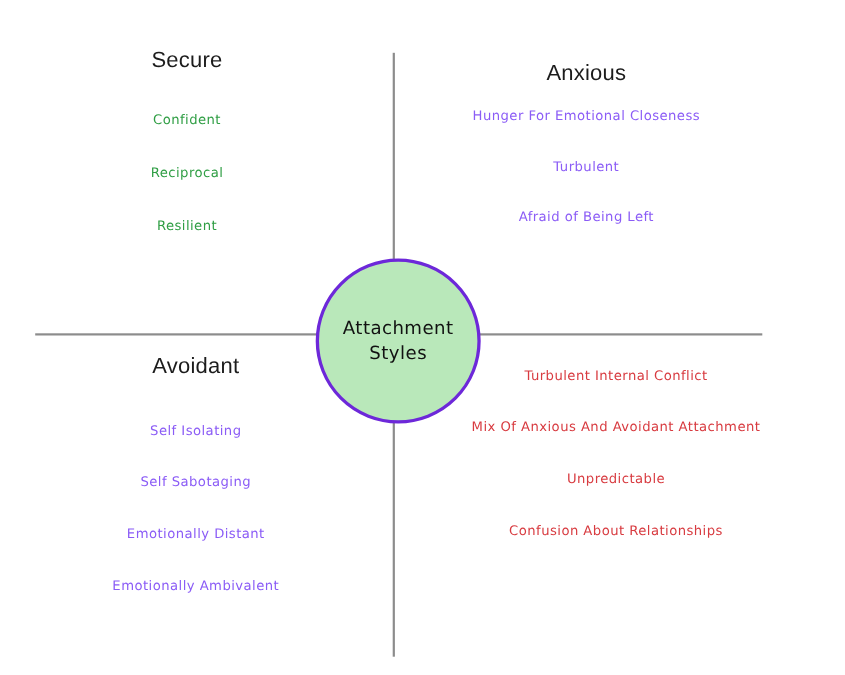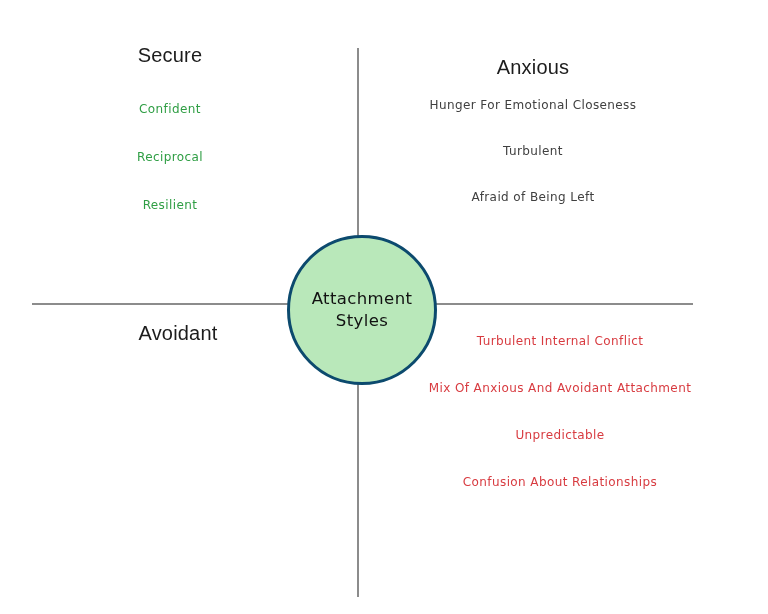--- a/index.html
+++ b/index.html
@@ -70,31 +70,31 @@
     font-size: 12px;
     letter-spacing: 0.4px;
     font-weight: 500;
   }
   .q-secure  .qitem      { height: 48px; }
   .q-anxious .qitem      { height: 46px; }
   .q-avoidant .qitem     { height: 47px; }
   .q-disorganized .qitem { height: 47px; }
 
   .green  { color: #2f9e44; }
-  .orange { color: #404040; }
+  .orange { color: #8b5cf6; }
   .red    { color: #d83b40; }
 
   
   .center-circle {
     position: absolute;
     left: 287px;
     top: 235px;
     width: 144px;
     height: 144px;
-    border: 3px solid #0c4a6e;
+    border: 3px solid #6d28d9;
     border-radius: 50%;
     background: #b9e8ba;
     display: flex;
     align-items: center;
     justify-content: center;
     text-align: center;
     z-index: 2;
   }
   .center-text {
     font-size: 16.5px;
@@ -125,20 +125,26 @@
     <h2 class="qtitle">Anxious</h2>
     <div class="qitems orange">
       <div class="qitem">Hunger For Emotional Closeness</div>
       <div class="qitem">Turbulent</div>
       <div class="qitem">Afraid of Being Left</div>
     </div>
   </section>
 
   <section class="quad q-avoidant">
     <h2 class="qtitle">Avoidant</h2>
+    <div class="qitems orange">
+      <div class="qitem">Self Isolating</div>
+      <div class="qitem">Self Sabotaging</div>
+      <div class="qitem">Emotionally Distant</div>
+      <div class="qitem">Emotionally Ambivalent</div>
+    </div>
   </section>
 
   <section class="quad q-disorganized">
     <div class="qitems red">
       <div class="qitem">Turbulent Internal Conflict</div>
       <div class="qitem">Mix Of Anxious And Avoidant Attachment</div>
       <div class="qitem">Unpredictable</div>
       <div class="qitem">Confusion About Relationships</div>
     </div>
   </section>

